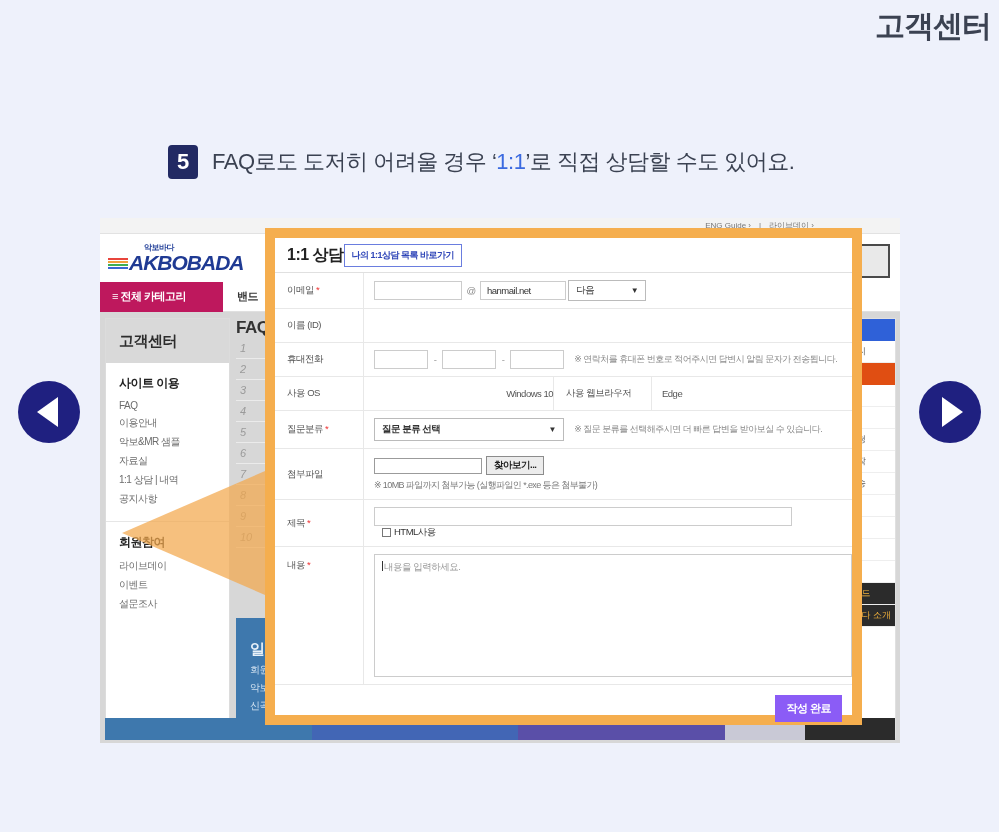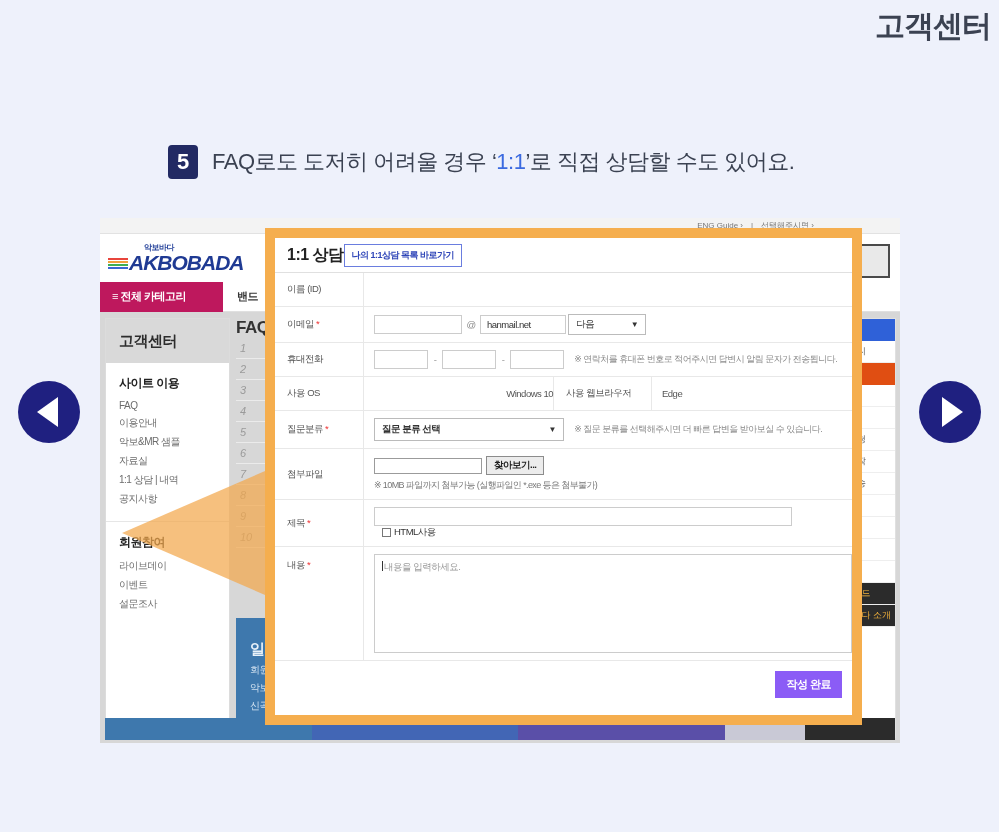--- a/index.html
+++ b/index.html
@@ -203,21 +203,21 @@
   .file-ip { width:108px; height:16px; border:1px solid #9b9b9b; display:inline-block; vertical-align:middle; background:#fff;}
   .file-btn {
     display:inline-block; vertical-align:middle; margin-left:4px;
     border:1px solid #8c8c8c; background:#ececec; font-size:9.5px; font-weight:bold;
     padding:2px 7px; color:#222;
   }
   .file-note { display:block; margin-top:4px; font-size:9px; color:#777; letter-spacing:-0.6px;}
   .chk-wrap { display:inline-flex; align-items:center; gap:3px; margin-left:8px; font-size:9.5px; color:#333; vertical-align:middle;}
   .chk { width:9px;height:9px;border:1px solid #777; background:#fff; display:inline-block;}
   .ta {
-    width:478px; height:99px; border:1px solid #ccc; background:#fff;
+    width:478px; height:123px; border:1px solid #ccc; background:#fff;
     font-size:9.5px; color:#999; padding:6px 0 0 7px; letter-spacing:-0.5px;
   }
   .caret { display:inline-block; width:1px; height:10px; background:#333; vertical-align:-1px; margin-right:1px;}
   .submit-row { height:47px; position:relative; }
   .submit-btn {
     position:absolute; right:10px; top:10px;
     background:#8b5cf6; color:#fff; font-size:11px; font-weight:bold;
     padding:6px 11px; letter-spacing:-0.5px; border:none;
   }
   .caret-dn { font-size:8px; }
@@ -239,21 +239,21 @@
 </div>
 <div class="nav-arrow right">
   <div class="tri-right"></div>
 </div>
 
 <div class="shot">
 
   <div class="site-topbar">
     <span>ENG Guide ›</span>
     <span class="topbar-sep">|</span>
-    <span>선택해주시면 ›</span>
+    <span>라이브데이 ›</span>
   </div>
 
   <div class="site-head">
     <div class="logo-wrap">
       <div class="logo-kr">악보바다</div>
       <div class="logo-main">
         <svg class="logo-bars" viewBox="0 0 20 15">
           <rect x="0" y="1" width="20" height="2" fill="#e8453c"></rect>
           <rect x="0" y="4" width="20" height="2" fill="#f2a03d"></rect>
           <rect x="0" y="7" width="20" height="2" fill="#3fae52"></rect>
@@ -346,36 +346,36 @@
 
   <div class="modal-head">
     <div class="modal-title">1:1 상담</div>
     <button class="modal-link-btn">나의 1:1상담 목록 바로가기</button>
   </div>
 
 
   <table class="form">
     <tbody>
         <tr>
-      <td class="lbl">이름 (ID)</td>
-      <td class="val" colspan="3"></td>
-    </tr>
-
-    <tr>
       <td class="lbl"><span>이메일</span><span class="req">*</span></td>
       <td class="val" colspan="3">
         <span class="ip email"></span><span class="at">@</span><span class="ip domain">hanmail.net</span>
         <span class="sel mail">
               <span>다음</span>
               <span class="caret-dn">▼</span>
             </span>
       </td>
     </tr>
 
     <tr>
+      <td class="lbl">이름 (ID)</td>
+      <td class="val" colspan="3"></td>
+    </tr>
+
+    <tr>
       <td class="lbl">휴대전화</td>
       <td class="val" colspan="3">
         <span class="ip ph"></span><span class="dash">-</span><span class="ip ph"></span><span class="dash">-</span><span class="ip ph"></span>
         <span class="hint">※ 연락처를 휴대폰 번호로 적어주시면 답변시 알림 문자가 전송됩니다.</span>
       </td>
     </tr>
 
     <tr>
       <td class="lbl">사용 OS</td>
       <td class="val" style="width:190px;border-right:1px solid #e8e8e8;text-align:right;">Windows 10</td>

